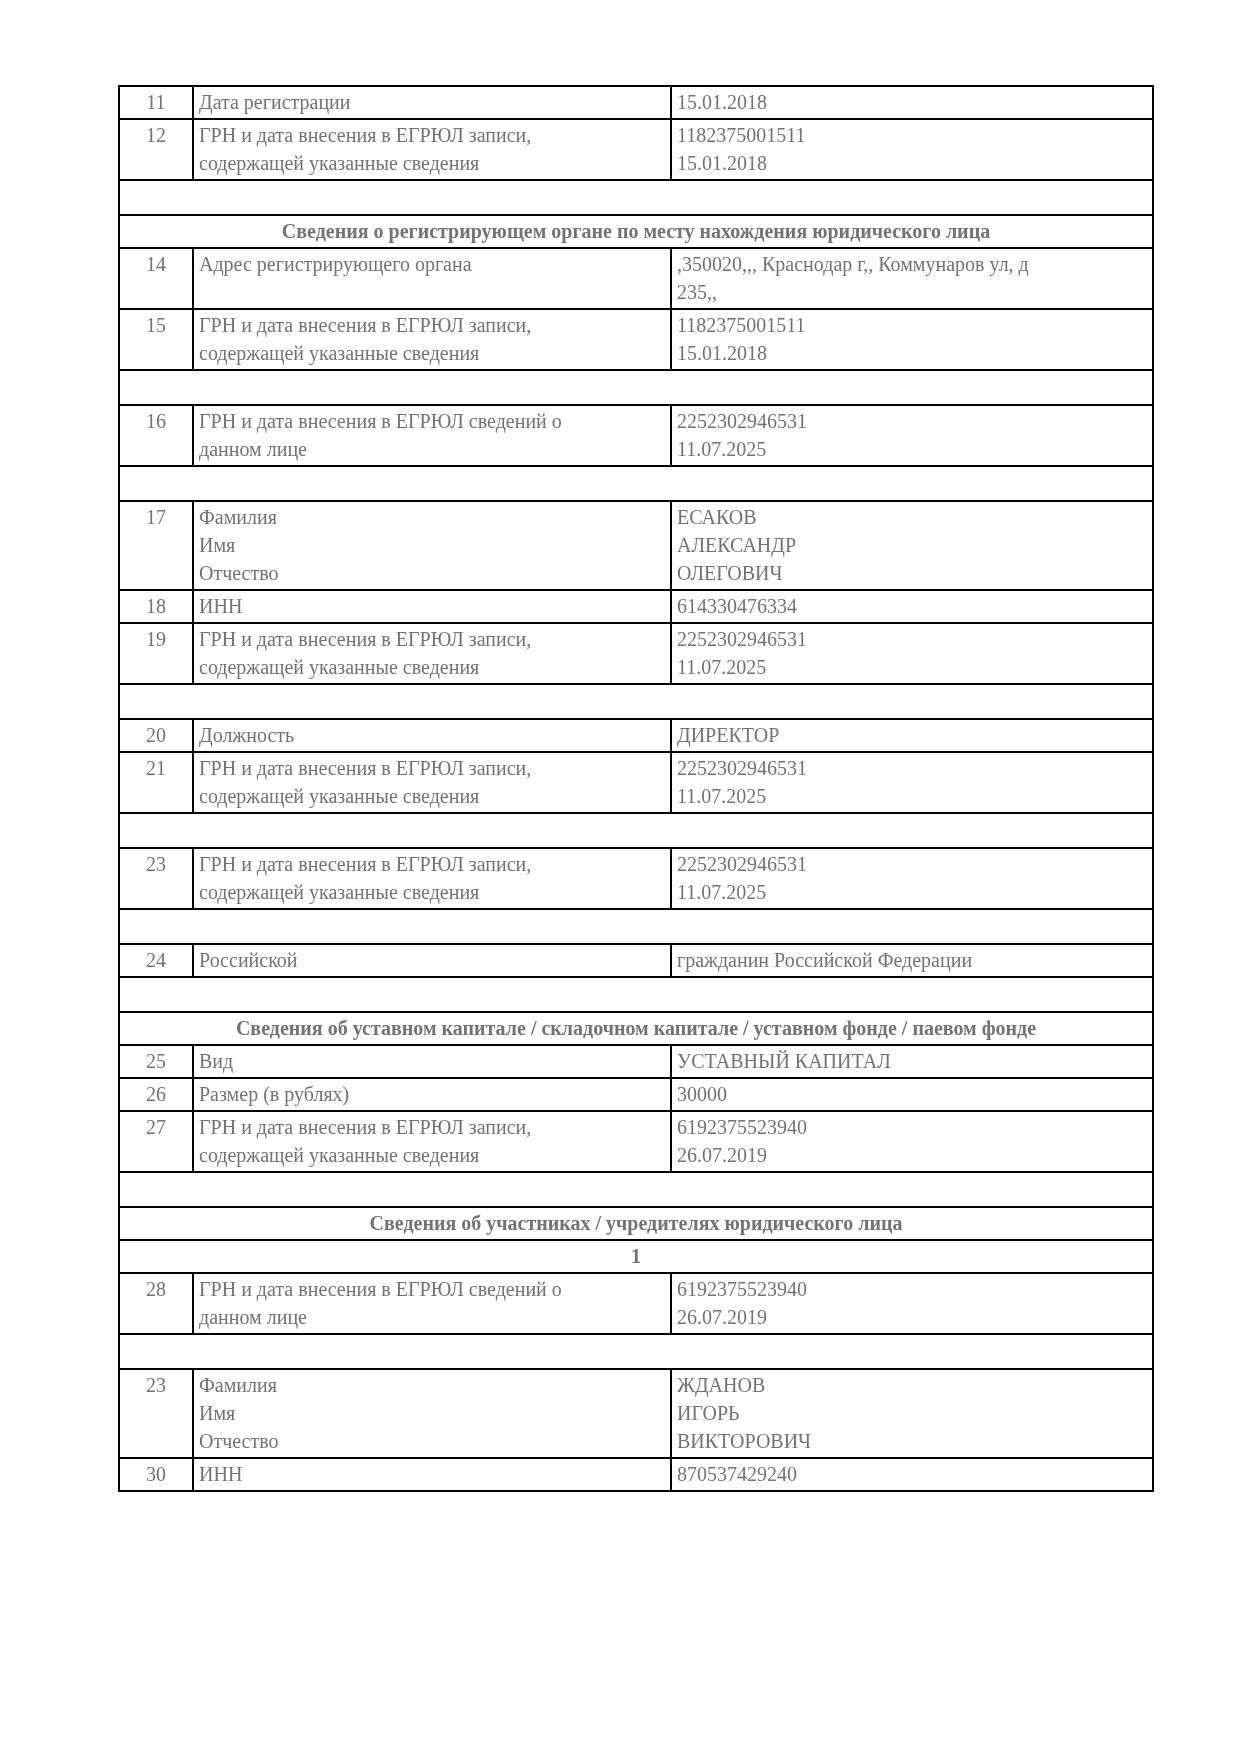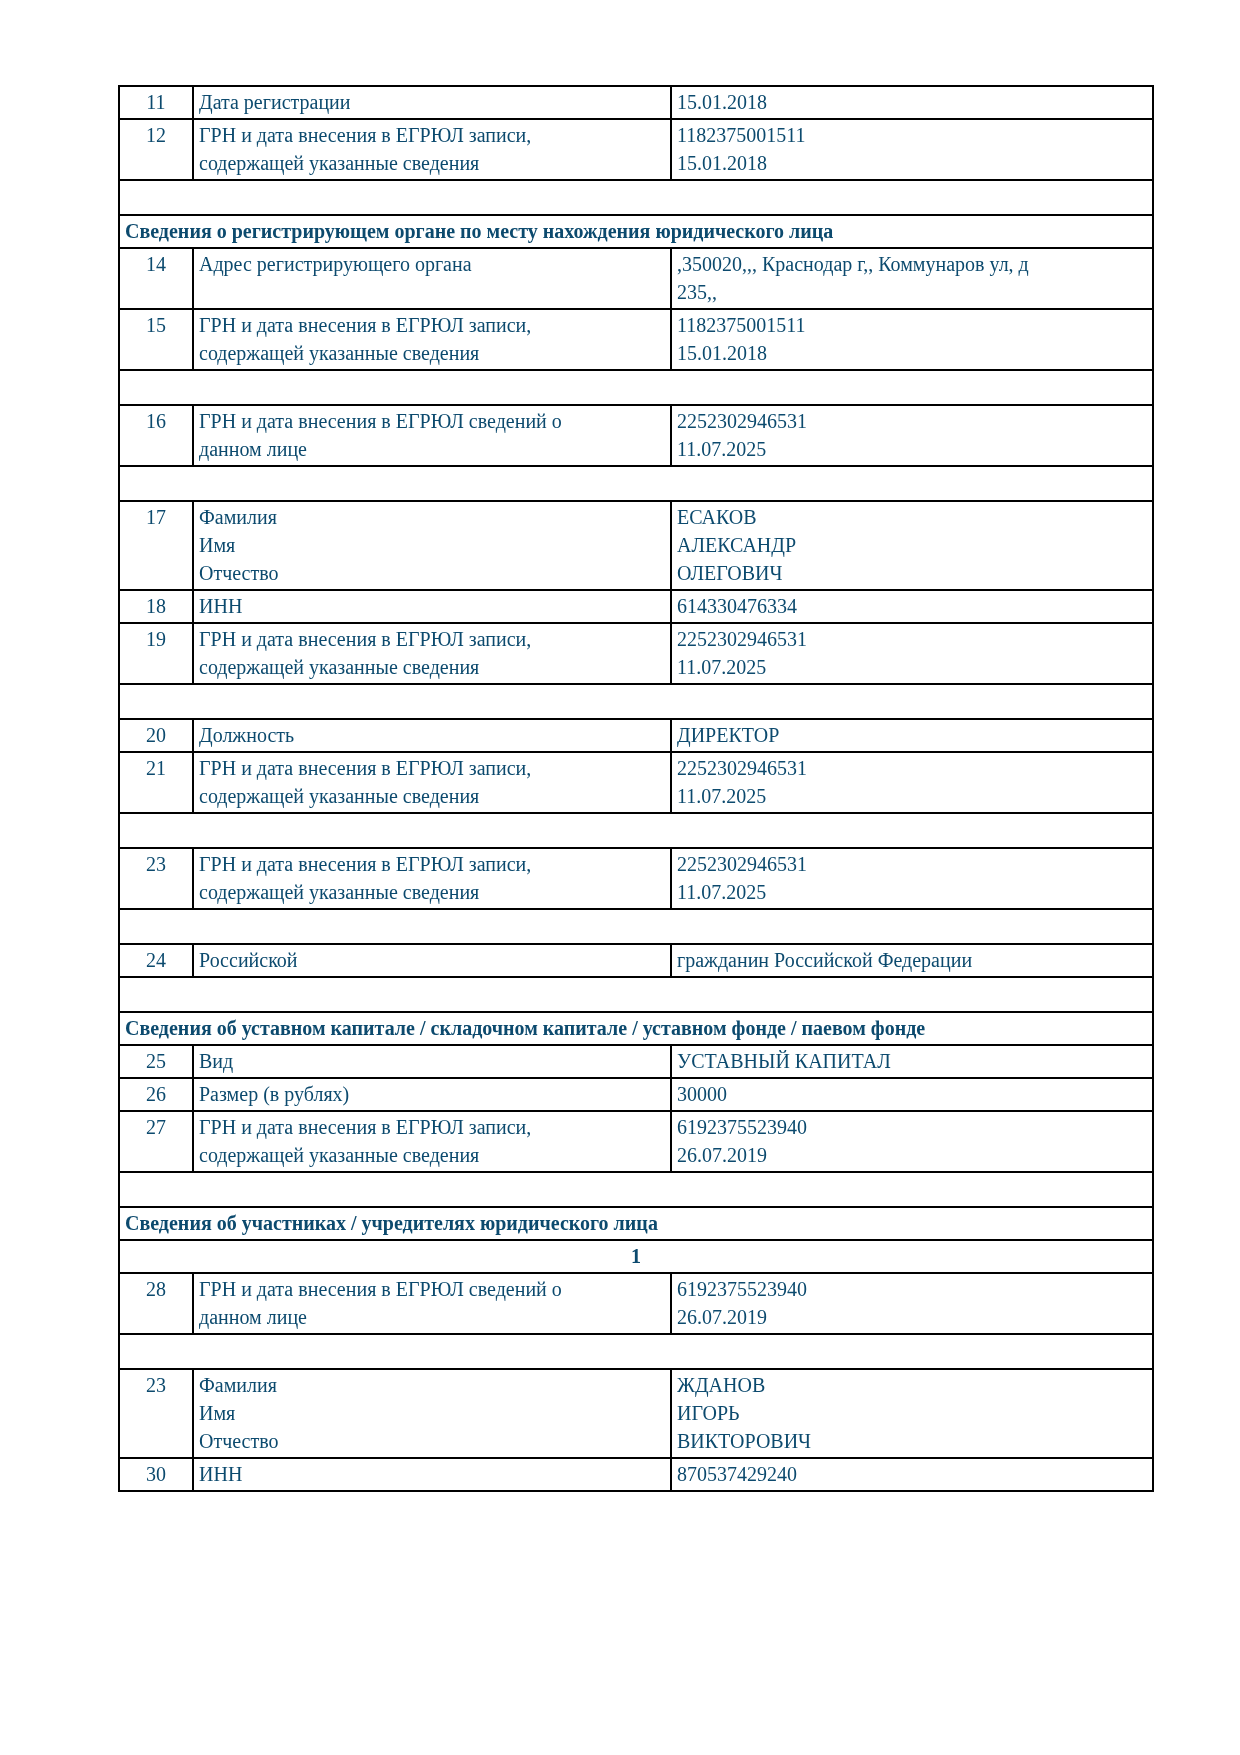--- a/index.html
+++ b/index.html
@@ -5,21 +5,21 @@
   html, body {
     margin: 0;
     padding: 0;
     background: #ffffff;
   }
   .page {
     position: relative;
     width: 1240px;
     height: 1655px;
     background: #ffffff;
-    color: #0c4a6e;
+    color: #737373;
     font-family: "Liberation Serif", "DejaVu Serif", serif;
     overflow: hidden;
   }
   table.doc-table {
     position: absolute;
     left: 118px;
     top: 85px;
     width: 1034px;
     border-collapse: collapse;
     table-layout: fixed;
@@ -32,20 +32,21 @@
     padding: 1px 5px 2px 5px;
     word-wrap: break-word;
   }
   td.cell-num {
     text-align: center;
     padding-left: 1px;
     padding-right: 1px;
   }
   td.cell-section {
     font-weight: bold;
+    text-align: center;
     padding-top: 2px;
     padding-bottom: 3px;
     margin-top: 20px;
   }
   td.cell-subsection {
     font-weight: bold;
     text-align: center;
     padding-top: 2px;
     padding-bottom: 3px;
   }

